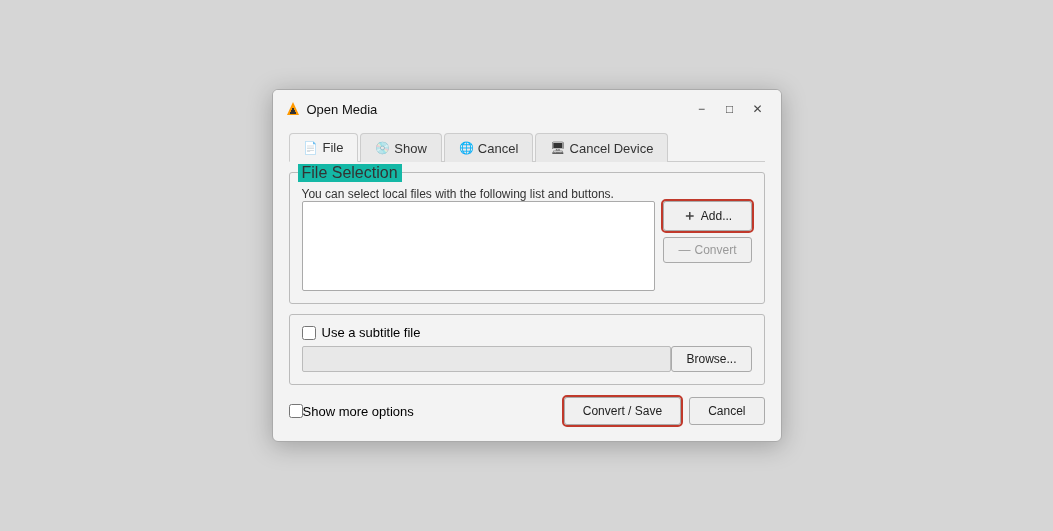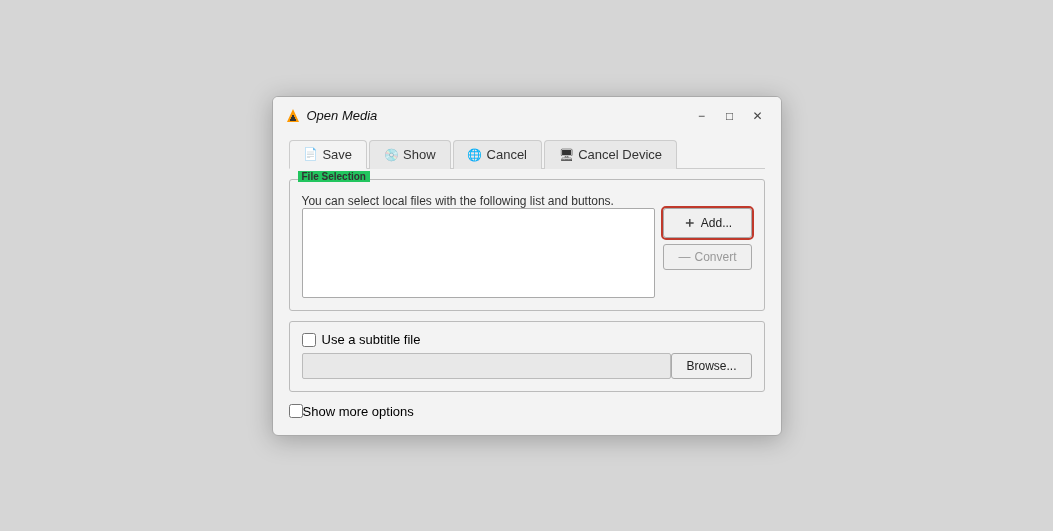--- a/index.html
+++ b/index.html
@@ -40,21 +40,20 @@
       align-items: center;
       padding: 10px 12px 6px 12px;
       border-bottom: none;
       gap: 6px;
     }
 
     .title-bar-title {
       flex: 1;
       font-size: 13px;
       color: #111;
-      font-style: italic;
     }
 
     .title-bar-controls {
       display: flex;
       gap: 6px;
       align-items: center;
     }
 
     .title-bar-btn {
       width: 22px;
@@ -116,25 +115,24 @@
       border-radius: 3px;
       padding: 10px 12px 12px 12px;
       margin-bottom: 10px;
       position: relative;
     }
 
     .group-box-legend {
       position: absolute;
       top: -9px;
       left: 8px;
-      background: #22c55e;
+      background: #14b8a6;
       padding: 0 4px;
-      font-size: 10px;
+      font-size: 16px;
       color: #333;
-      font-weight: bold;
     }
 
     .group-desc {
       font-size: 12px;
       color: #333;
       margin-bottom: 0;
       margin-top: 4px;
     }
 
     .file-selection-row {
@@ -293,21 +291,21 @@
         <button class="title-bar-btn">□</button>
         <button class="title-bar-btn close">✕</button>
       </div>
     </div>
 
     <div class="dialog-body">
 
       <div class="tabs">
         <div class="tab active">
           <span class="tab-icon">📄</span>
-          <span>Save</span>
+          <span>File</span>
         </div>
         <div class="tab">
           <span class="tab-icon">💿</span>
           <span>Show</span>
         </div>
         <div class="tab">
           <span class="tab-icon">🌐</span>
           <span>Cancel</span>
         </div>
         <div class="tab">
@@ -346,17 +344,21 @@
             <span>Browse...</span>
           </button>
         </div>
       </div>
 
       <div class="bottom-area">
         <div class="show-more-row">
           <input type="checkbox" class="checkbox" style="">
           <label>Show more options</label>
         </div>
+        <div class="bottom-buttons">
+          <button class="btn-convert highlighted">Convert / Save</button>
+          <button class="btn-cancel">Cancel</button>
+        </div>
       </div>
 
     </div>
   </div>
 </div>
 
 </body></html>

